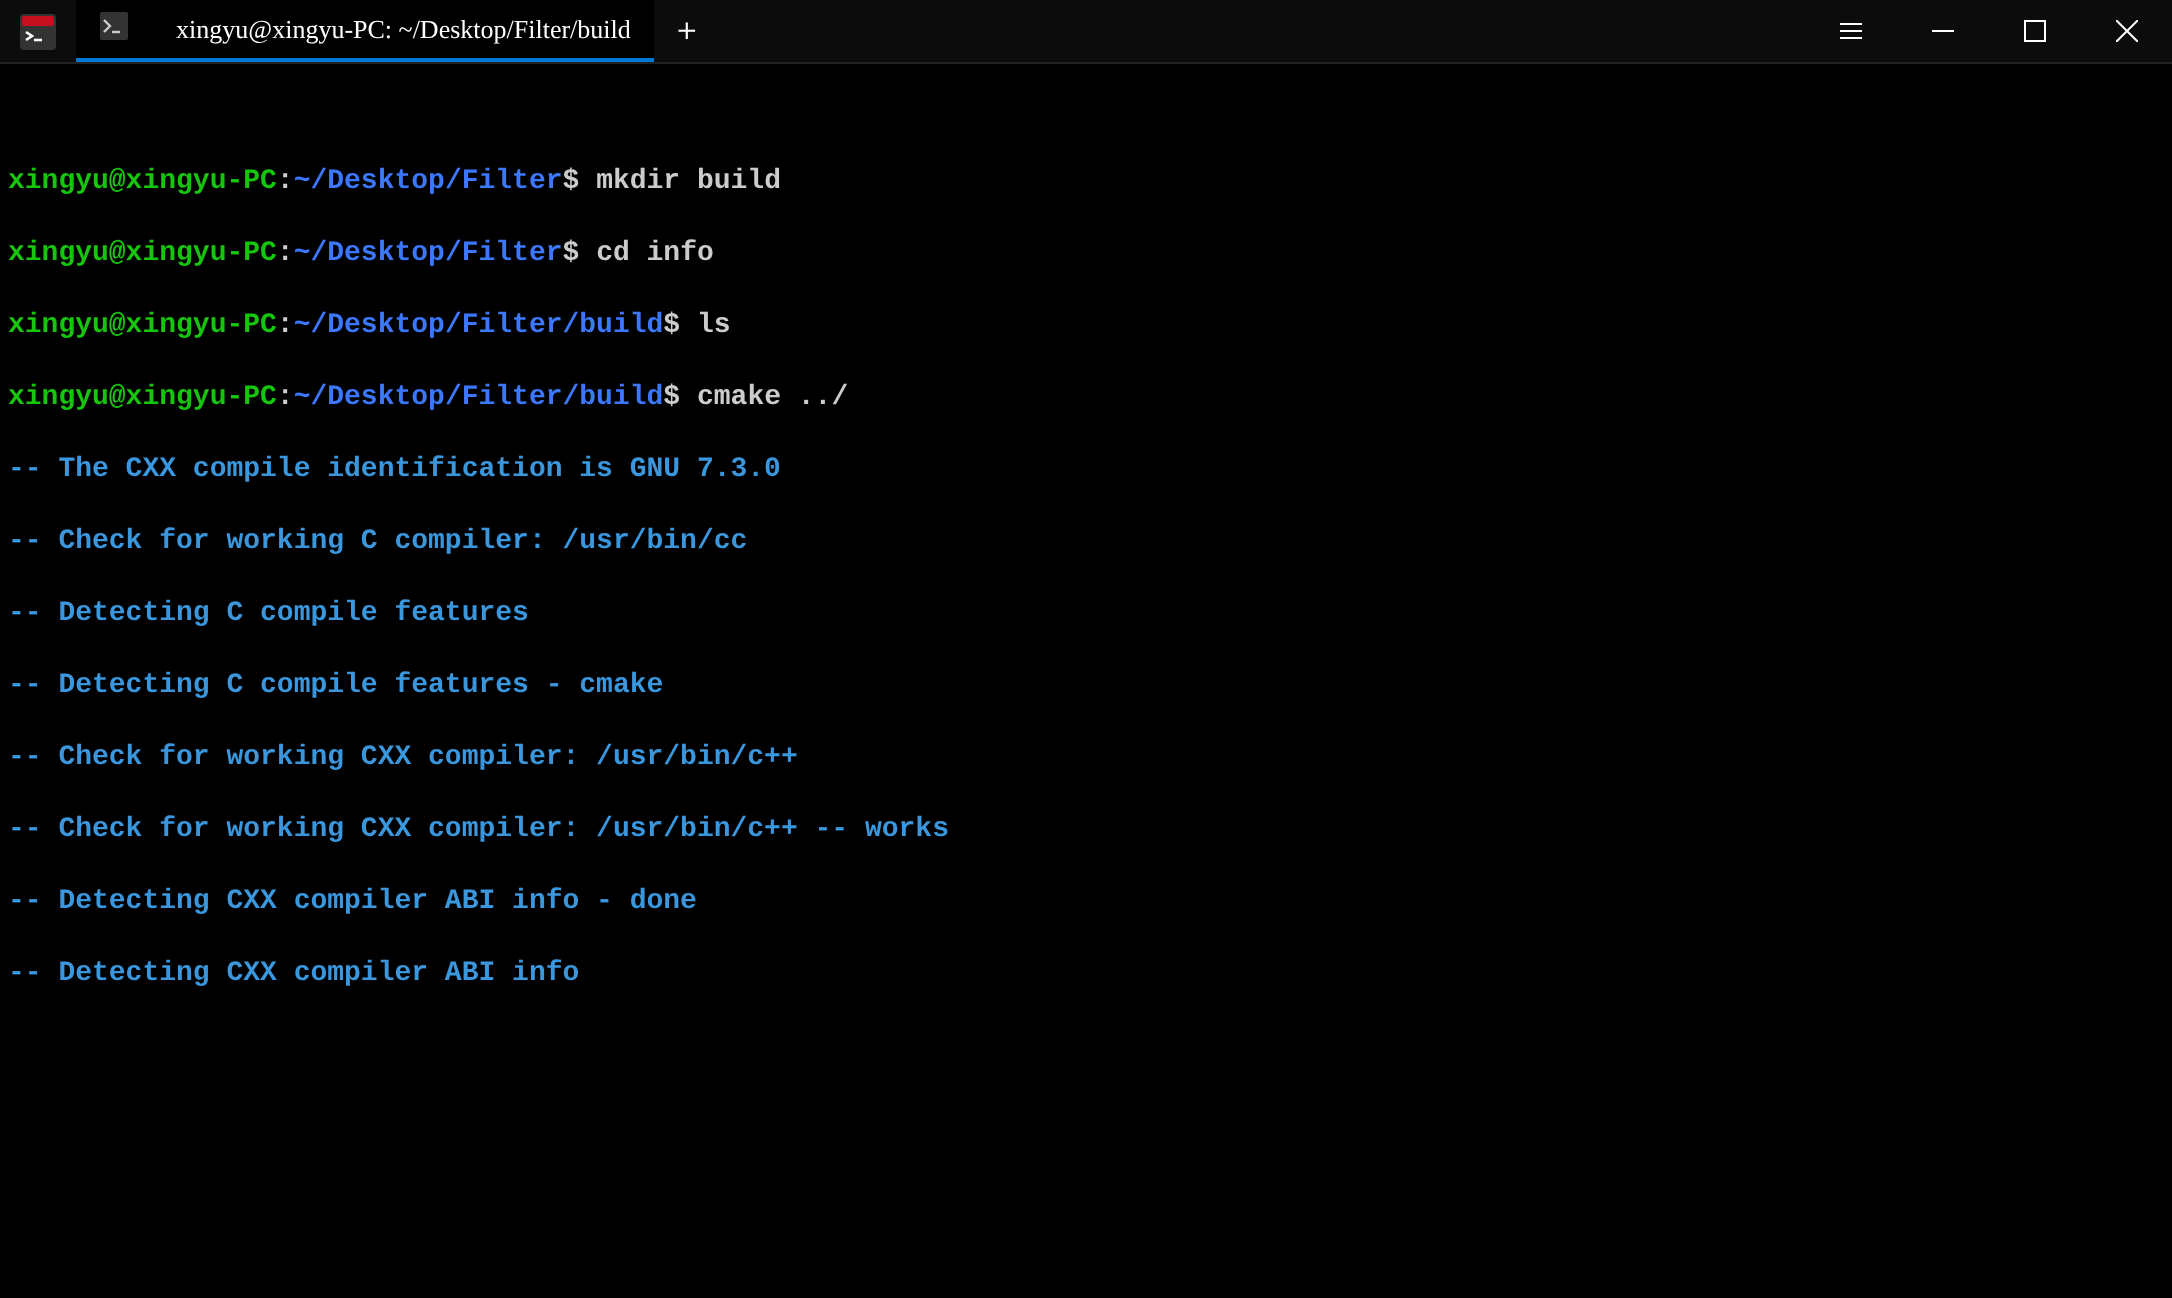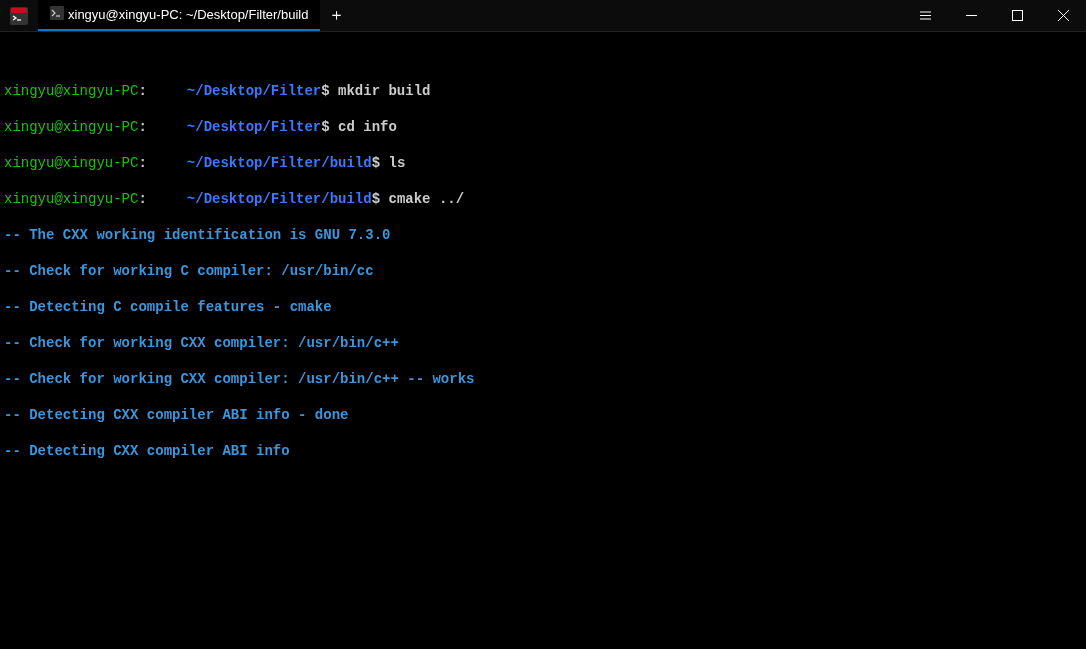--- a/index.html
+++ b/index.html
@@ -25,23 +25,23 @@
     align-items: center;
     justify-content: center;
   }
   .app-icon svg { width: 18px; height: 18px; }
   .tab {
     background: #000;
     border-bottom: 2px solid #0078d4;
     display: flex;
     align-items: center;
     padding: 0 12px;
-    gap: 4px;
+    gap: 24px;
     color: #fff;
-    font-family: Liberation Sans, sans-serif;
+    font-family: Liberation Serif, serif;
     font-size: 13px;
   }
   .tab-icon svg { width: 14px; height: 14px; }
   .new-tab {
     width: 32px;
     display: flex;
     align-items: center;
     justify-content: center;
     color: #fff;
     font-size: 16px;
@@ -63,23 +63,23 @@
     cursor: pointer;
   }
   .win-btn svg { width: 11px; height: 11px; stroke: #fff; fill: none; stroke-width: 1; }
   .terminal {
     padding: 32px 4px 4px 4px;
     white-space: pre;
     line-height: 18px;
     font-weight: bold;
   }
   .line { height: 18px; }
-  .green { color: #16c60c; font-weight: normal; margin-top: 24px; }
+  .green { color: #16c60c; font-weight: bold; margin-top: 24px; }
   .white { color: #cccccc; }
-  .blue { color: #3b78ff; font-weight: bold; margin-left: 40px; }
+  .blue { color: #3b78ff; font-weight: bold; }
   .cyan-dim { color: #3a96dd; }
 </style>
 </head>
 <body>
 
 <div class="titlebar">
   <div class="app-icon">
     <svg viewBox="0 0 18 18">
         <rect x="0" y="0" width="18" height="18" fill="#333" rx="2"></rect>
         <rect x="1" y="1" width="16" height="5" fill="#c50f1f" rx="1"></rect>
@@ -124,22 +124,23 @@
         </svg>
     </div>
   </div>
 </div>
 
 <div class="terminal">
 <div class="line"><span class="green">xingyu@xingyu-PC</span><span class="white">:</span><span class="blue">~/Desktop/Filter</span><span class="white">$</span><span class="white"> </span><span class="white">mkdir build</span></div>
 <div class="line"><span class="green">xingyu@xingyu-PC</span><span class="white">:</span><span class="blue">~/Desktop/Filter</span><span class="white">$</span><span class="white"> </span><span class="white">cd info</span></div>
 <div class="line"><span class="green">xingyu@xingyu-PC</span><span class="white">:</span><span class="blue">~/Desktop/Filter/build</span><span class="white">$</span><span class="white"> </span><span class="white">ls</span></div>
 <div class="line"><span class="green">xingyu@xingyu-PC</span><span class="white">:</span><span class="blue">~/Desktop/Filter/build</span><span class="white">$</span><span class="white"> </span><span class="white">cmake ../</span></div>
-<div class="line cyan-dim">-- The CXX working identification is GNU 7.3.0</div>
+<div class="line cyan-dim">-- The CXX compile identification is GNU 7.3.0</div>
 <div class="line cyan-dim">-- Check for working C compiler: /usr/bin/cc</div>
+<div class="line cyan-dim">-- Detecting C compile features</div>
 <div class="line cyan-dim">-- Detecting C compile features - cmake</div>
 <div class="line cyan-dim">-- Check for working CXX compiler: /usr/bin/c++</div>
 <div class="line cyan-dim">-- Check for working CXX compiler: /usr/bin/c++ -- works</div>
 <div class="line cyan-dim">-- Detecting CXX compiler ABI info - done</div>
 <div class="line cyan-dim">-- Detecting CXX compiler ABI info</div>
 
 
 
 
 

